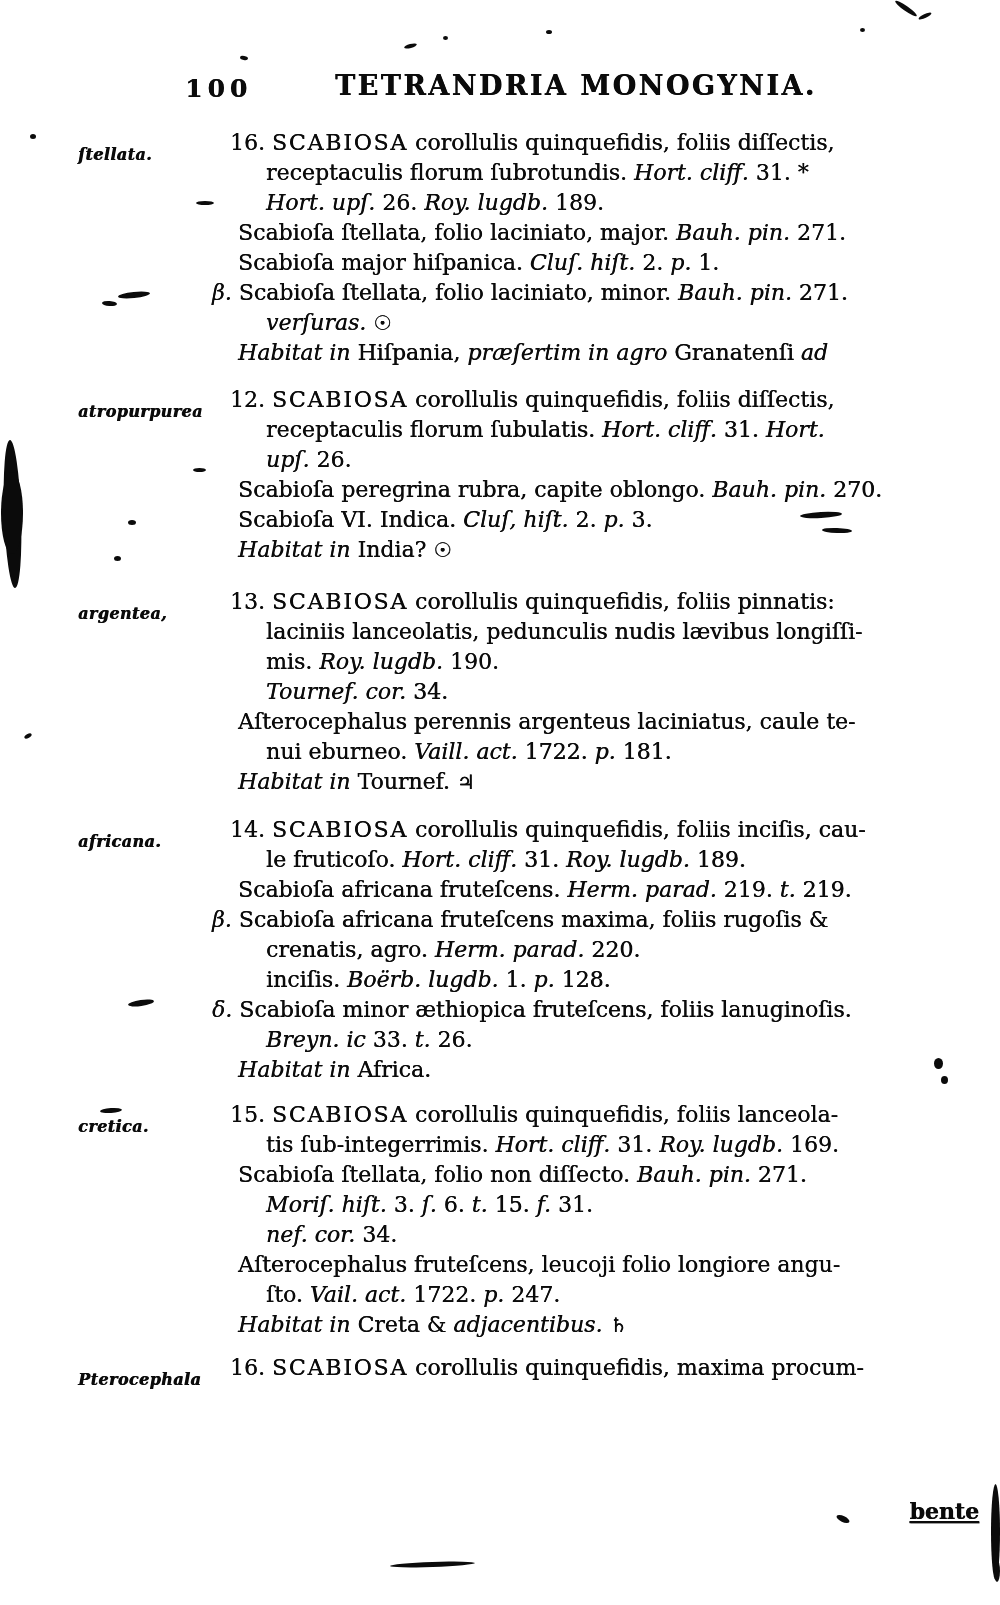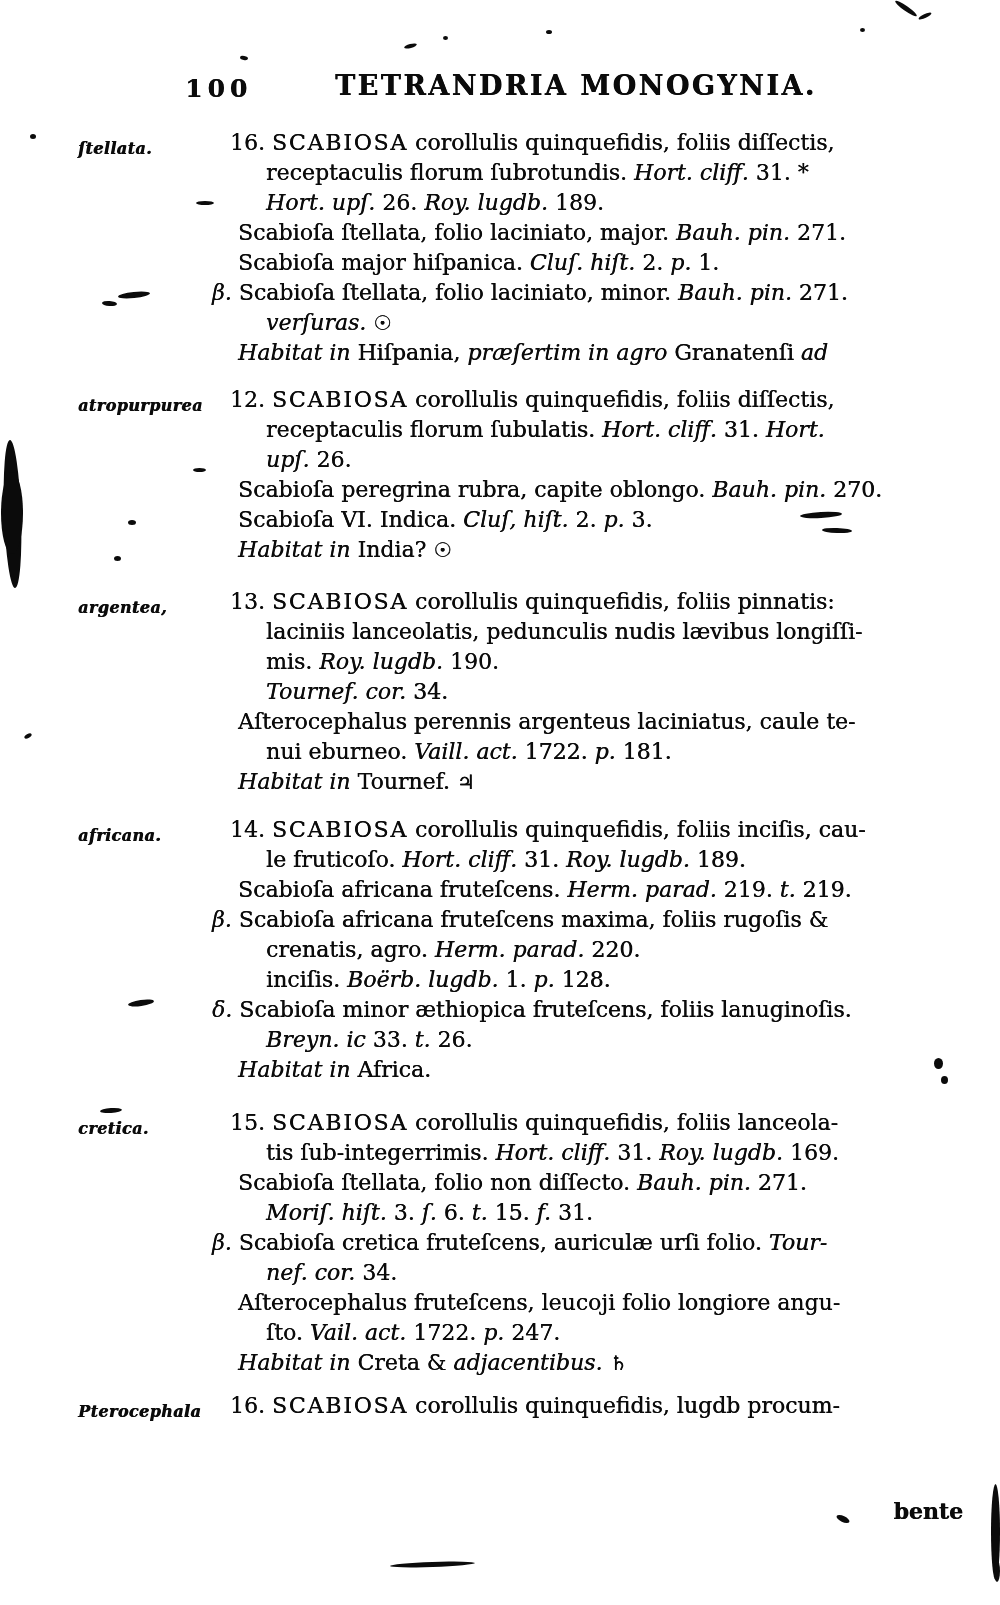--- a/index.html
+++ b/index.html
@@ -15,42 +15,42 @@
   .page-title{
     position:absolute;left:335px;top:70px;width:515px;text-align:left;
     font-size:27px;font-weight:bold;letter-spacing:2.5px;
     text-shadow:0.4px 0.3px 0 currentColor;white-space:nowrap;
   }
   .entries{position:absolute;left:78px;top:128px;width:900px;}
   .entry{position:relative;}
   .entry:nth-of-type(1){margin-bottom:17px;}
   .entry:nth-of-type(2){margin-bottom:22px;}
   .entry:nth-of-type(3){margin-bottom:18px;}
-  .entry:nth-of-type(4){margin-bottom:23px;}
+  .entry:nth-of-type(4){margin-bottom:15px;}
   .entry:nth-of-type(5){margin-bottom:13px;}
   .margin-note{
-    position:absolute;left:0;top:11px;width:146px;
+    position:absolute;left:0;top:17px;width:146px;
     font-style:italic;font-weight:bold;font-size:16px;letter-spacing:0.4px;
     text-shadow:0.6px 0.4px 0 currentColor;white-space:nowrap;
   }
   .entry-lines{
     margin-left:152px;font-size:22px;line-height:30px;
     text-shadow:0.35px 0.25px 0 currentColor;
   }
   .line{white-space:nowrap;}
   .l-cont{padding-left:36px;}
   .l-syn{padding-left:8px;}
   .l-var{padding-left:8px;text-indent:-26px;}
   span.i{font-style:italic;}
   span.c{letter-spacing:1.8px;}
   span.m{font-style:italic;}
   span.y{font-family:"DejaVu Sans",sans-serif;font-size:20px;}
   .catchword{
-    position:absolute;left:0;top:1498px;width:963px;text-align:right;
-    font-size:22px;font-weight:bold;text-shadow:0.5px 0.4px 0 currentColor;
+    position:absolute;left:16px;top:1498px;width:963px;text-align:right;
+    font-size:22px;font-weight:bold;text-shadow:0.5px 0.4px 0 currentColor;text-decoration:underline;
   }
   .speck{position:absolute;background:var(--ink,#0b0b0b);border-radius:50%;}
 </style>
 </head>
 <body style="--ink: #0b0b0b; --paper: #ffffff;">
 
 <div class="page-num">100</div>
 <div class="page-title">TETRANDRIA MONOGYNIA.</div>
 
 <div class="entries">
@@ -104,31 +104,30 @@
         <div class="line l-syn"><span class="i">Habitat in</span><span> Africa.</span></div>
       </div>
     </div>
     <div class="entry">
       <div class="margin-note">cretica.</div>
       <div class="entry-lines">
         <div class="line l-num"><span>15. </span><span class="c">SCABIOSA</span><span> corollulis quinquefidis, foliis lanceola-</span></div>
         <div class="line l-cont"><span>tis ſub-integerrimis. </span><span class="i">Hort. cliff.</span><span> 31. </span><span class="i">Roy. lugdb.</span><span> 169.</span></div>
         <div class="line l-syn"><span>Scabioſa ſtellata, folio non diſſecto. </span><span class="i">Bauh. pin.</span><span> 271.</span></div>
         <div class="line l-cont"><span class="i">Moriſ. hiſt.</span><span> 3. </span><span class="i">ſ.</span><span> 6. </span><span class="i">t.</span><span> 15. </span><span class="i">f.</span><span> 31.</span></div>
-        <div class="line l-var"><span class="m">β. </span><span>Scabioſa cretica fruteſcens, auriculæ urſi folio. </span><span class="i">Tour-</span></div>
         <div class="line l-cont"><span class="i">nef. cor.</span><span> 34.</span></div>
         <div class="line l-syn"><span>Aſterocephalus fruteſcens, leucoji folio longiore angu-</span></div>
         <div class="line l-cont"><span>ſto. </span><span class="i">Vail. act.</span><span> 1722. </span><span class="i">p.</span><span> 247.</span></div>
         <div class="line l-syn"><span class="i">Habitat in</span><span> Creta &amp; </span><span class="i">adjacentibus.</span><span> </span><span class="y">♄</span></div>
       </div>
     </div>
     <div class="entry">
       <div class="margin-note">Pterocephala</div>
       <div class="entry-lines">
-        <div class="line l-num"><span>16. </span><span class="c">SCABIOSA</span><span> corollulis quinquefidis, lugdb procum-</span></div>
+        <div class="line l-num"><span>16. </span><span class="c">SCABIOSA</span><span> corollulis quinquefidis, maxima procum-</span></div>
       </div>
     </div>
   </div>
 
 <div class="catchword">bente</div>
 
 <div class="speck" style="left: 4px; top: 440px; width: 17px; height: 148px; transform: rotate(-2deg);"></div>
 <div class="speck" style="left: 1px; top: 472px; width: 22px; height: 82px;"></div>
 <div class="speck" style="left: 991px; top: 1484px; width: 9px; height: 96px;"></div>
 <div class="speck" style="left: 994px; top: 1560px; width: 6px; height: 22px;"></div>

